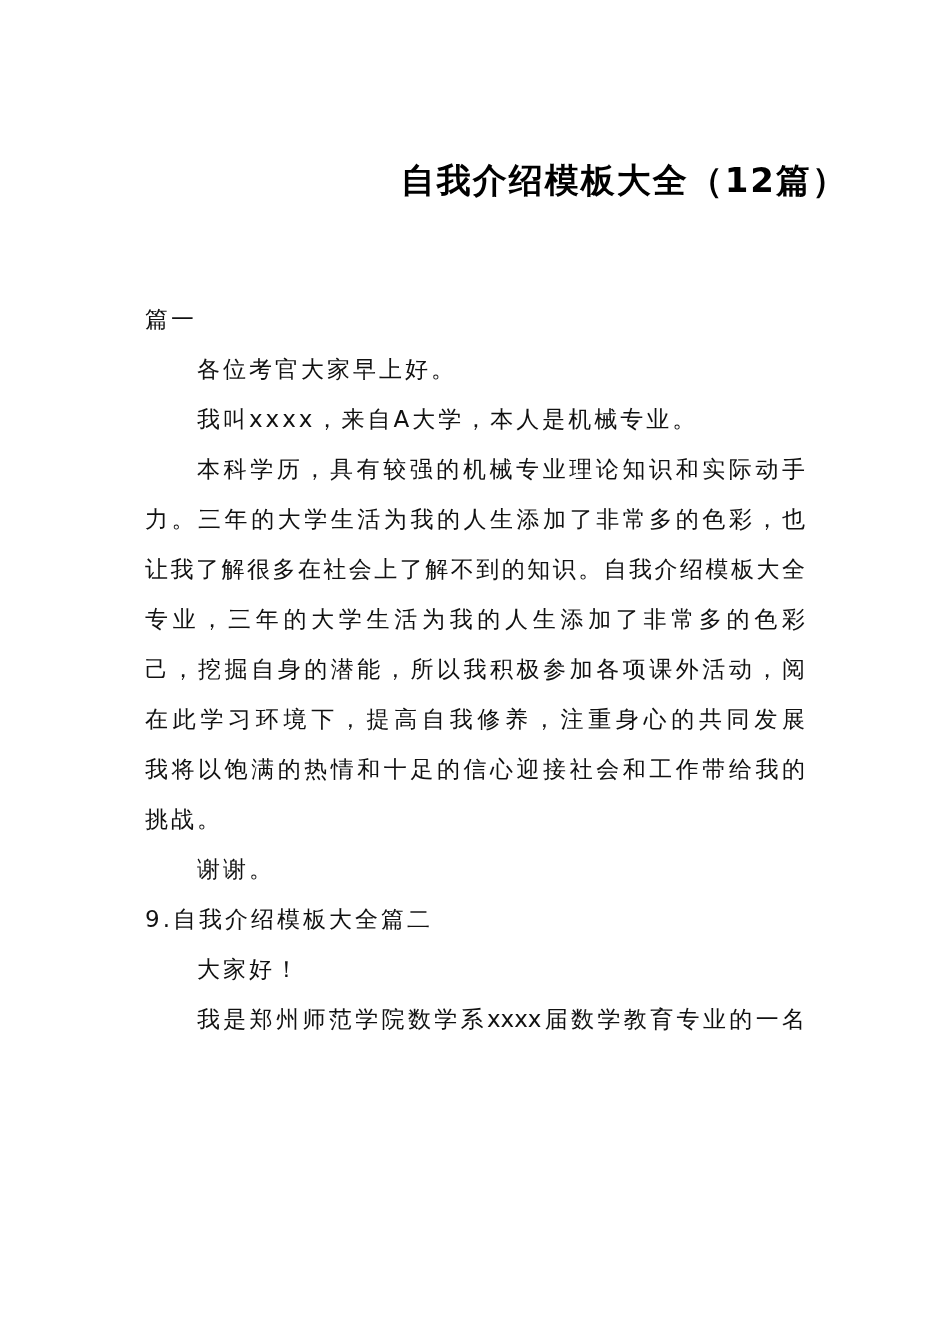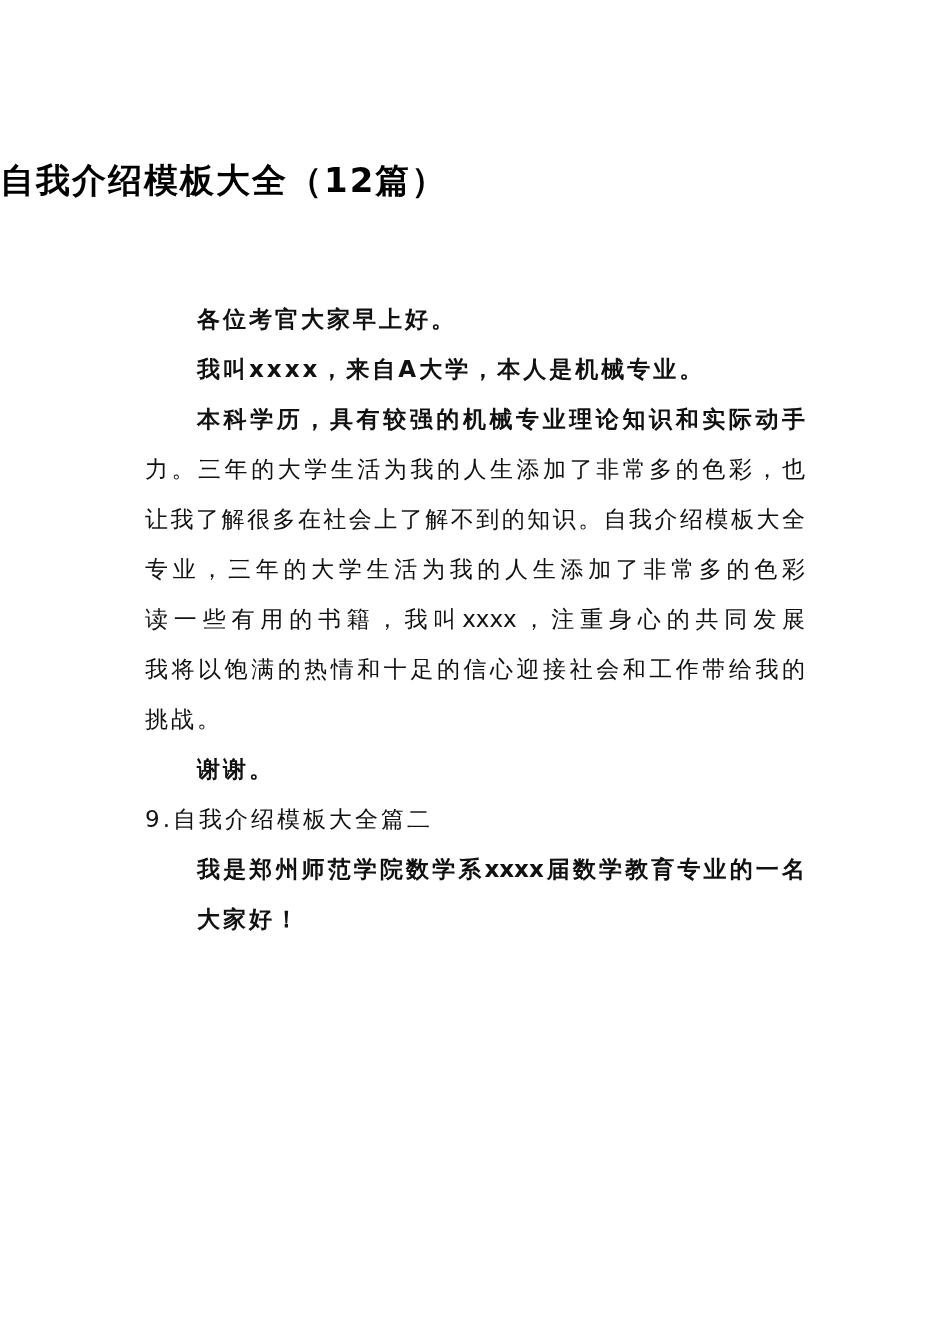--- a/index.html
+++ b/index.html
@@ -1,39 +1,41 @@
 <!DOCTYPE html>
 <html><head>
   <meta charset="utf-8">
   <style>
     html, body { margin: 0; padding: 0; background: #ffffff; }
     body { width: 950px; height: 1344px; overflow: hidden; position: relative;
       font-family: "DejaVu Sans", "Liberation Sans", sans-serif; color: #111111; }
     .page { position: absolute; left: 0; top: 0; width: 950px; height: 1344px; background: #ffffff; }
-    .title { position: absolute; top: 155px; left: 0; width: 848px; text-align: left;
+    .title { position: absolute; top: 155px; left: 0; width: 848px; text-align: right;
       font-size: 34px; font-weight: bold; letter-spacing: 2px; line-height: 50px; color: #000; }
     .body { position: absolute; left: 145px; top: 294px; width: 660px; }
     .line { height: 50px; line-height: 50px; font-size: 23px; white-space: nowrap; overflow: hidden; }
     .just { text-align: justify; text-align-last: justify; }
-    .indent { padding-left: 52px; font-weight: bold; }
+    .indent { padding-left: 52px; }
     .plain { letter-spacing: 3px; }
   </style>
 </head>
 <body>
 
 <div class="page">
   <div class="title">自我介绍模板大全（12篇）</div>
   <div class="body" id="doc-body">
+    <div class="line plain">篇一</div>
     <div class="line plain indent">各位考官大家早上好。</div>
     <div class="line plain indent">我叫xxxx，来自A大学，本人是机械专业。</div>
     <div class="line just indent">本科学历，具有较强的机械专业理论知识和实际动手</div>
     <div class="line just">力。三年的大学生活为我的人生添加了非常多的色彩，也</div>
     <div class="line just">让我了解很多在社会上了解不到的知识。自我介绍模板大全</div>
     <div class="line just">专业，三年的大学生活为我的人生添加了非常多的色彩</div>
-    <div class="line just">读一些有用的书籍，我叫xxxx，注重身心的共同发展</div>
+    <div class="line just">己，挖掘自身的潜能，所以我积极参加各项课外活动，阅</div>
+    <div class="line just">在此学习环境下，提高自我修养，注重身心的共同发展</div>
     <div class="line just">我将以饱满的热情和十足的信心迎接社会和工作带给我的</div>
     <div class="line plain">挑战。</div>
     <div class="line plain indent">谢谢。</div>
     <div class="line plain">9.自我介绍模板大全篇二</div>
+    <div class="line plain indent">大家好！</div>
     <div class="line just indent">我是郑州师范学院数学系xxxx届数学教育专业的一名</div>
-    <div class="line plain indent">大家好！</div>
   </div>
 </div>
 
 </body></html>

